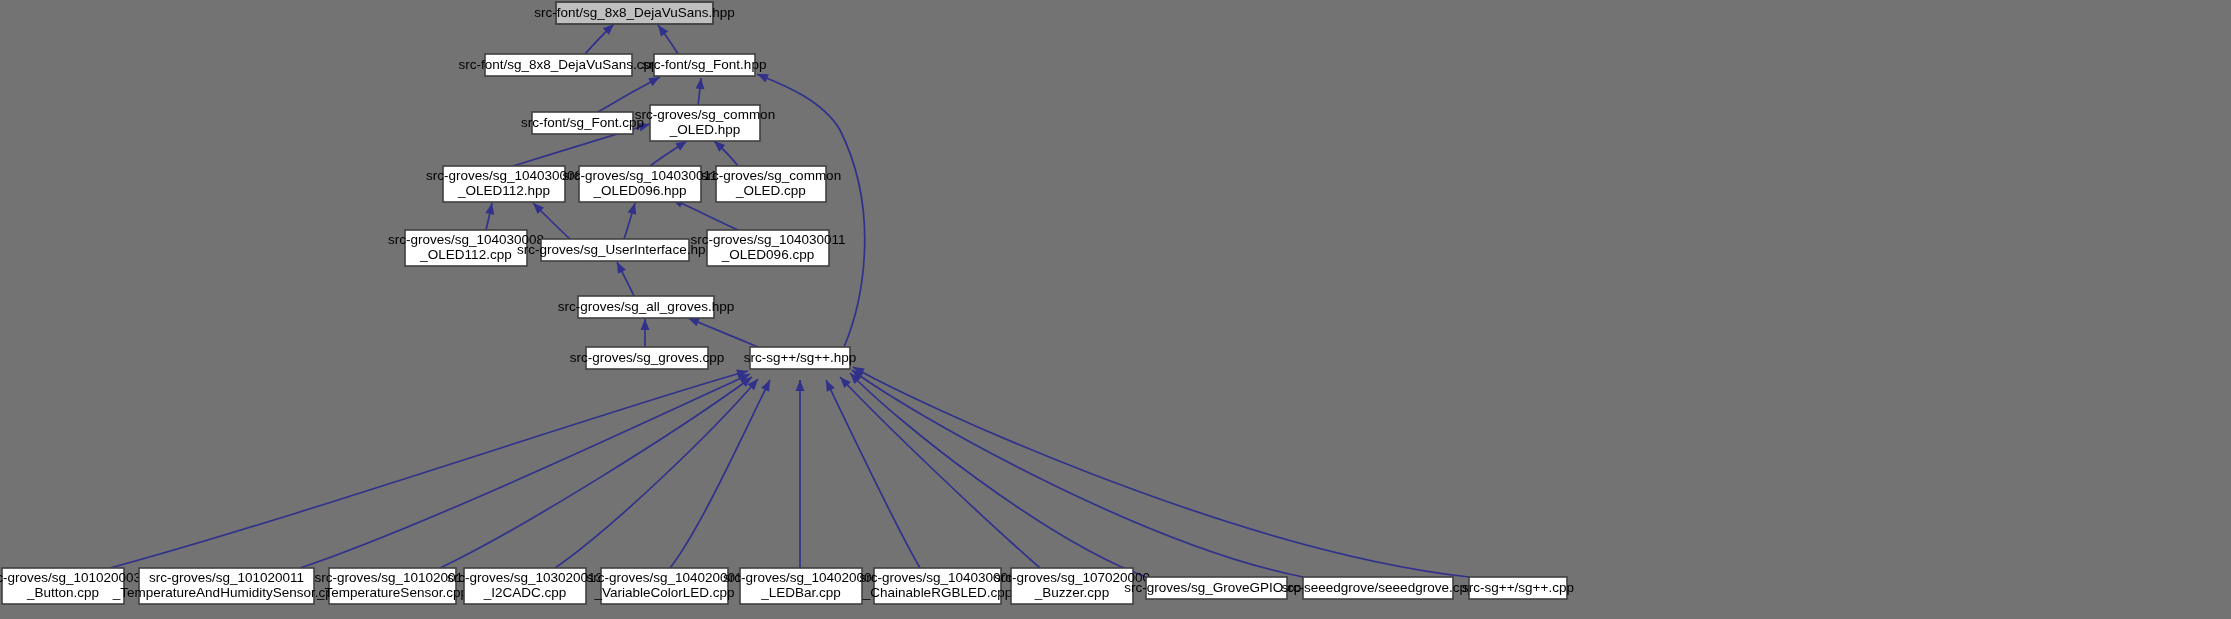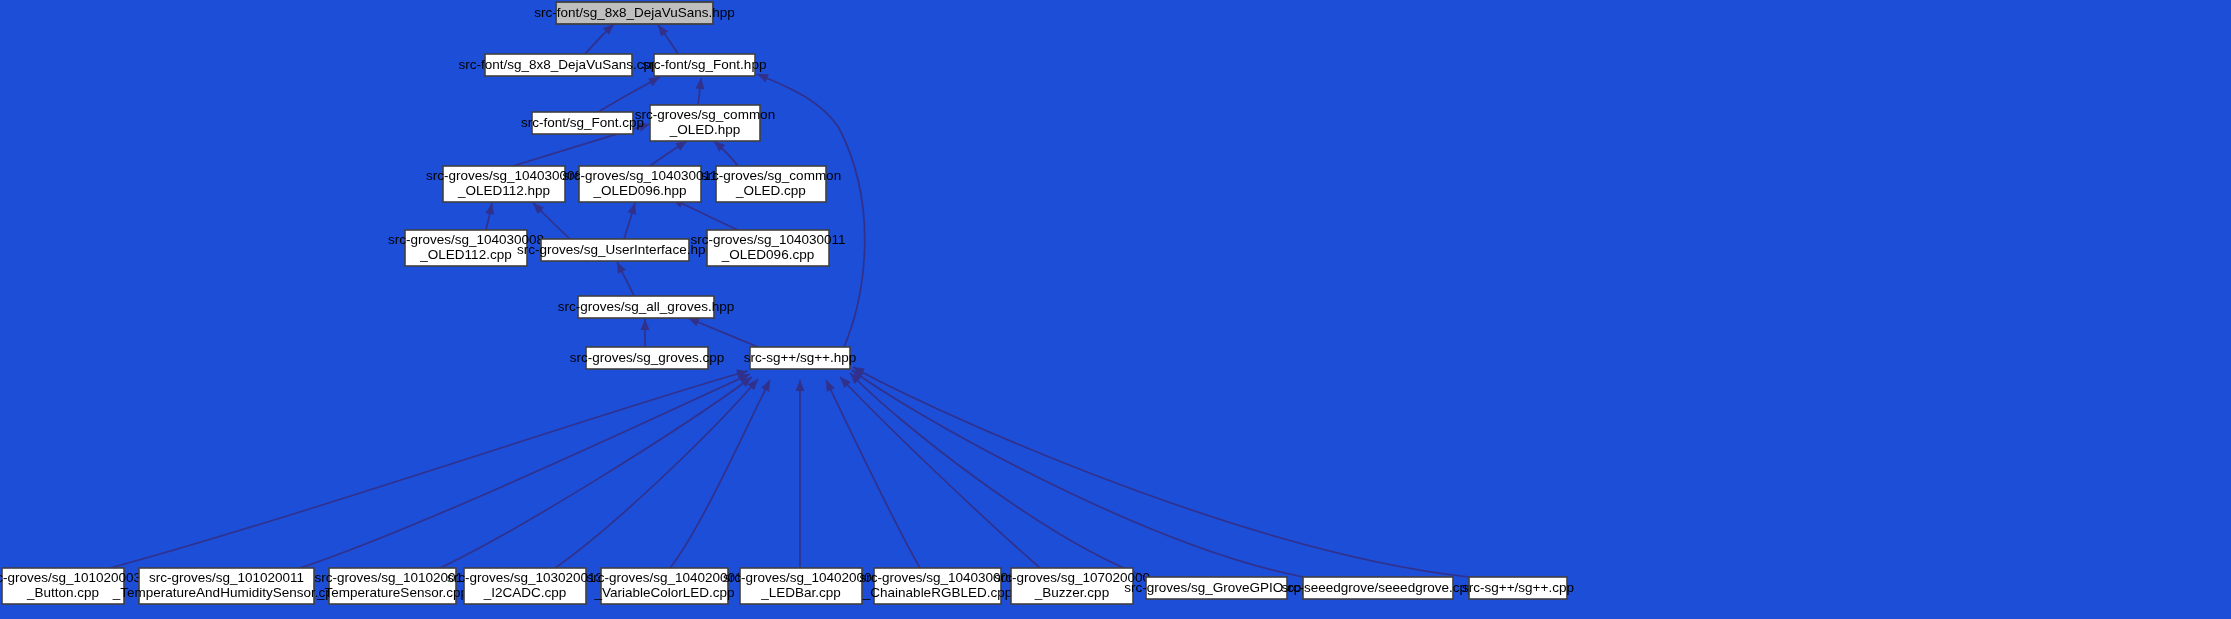--- a/index.html
+++ b/index.html
@@ -8,21 +8,21 @@
     background: #ffffff;
   }
   body {
     font-family: "Liberation Sans", sans-serif;
   }
   #graph-root {
     position: relative;
     width: 2231px;
     height: 619px;
     overflow: hidden;
-    background: #1d4ed8;
+    background: #737373;
   }
   svg#graph-svg {
     position: absolute;
     left: 0;
     top: 0;
     width: 2231px;
     height: 619px;
     display: block;
   }
   .node-box {

